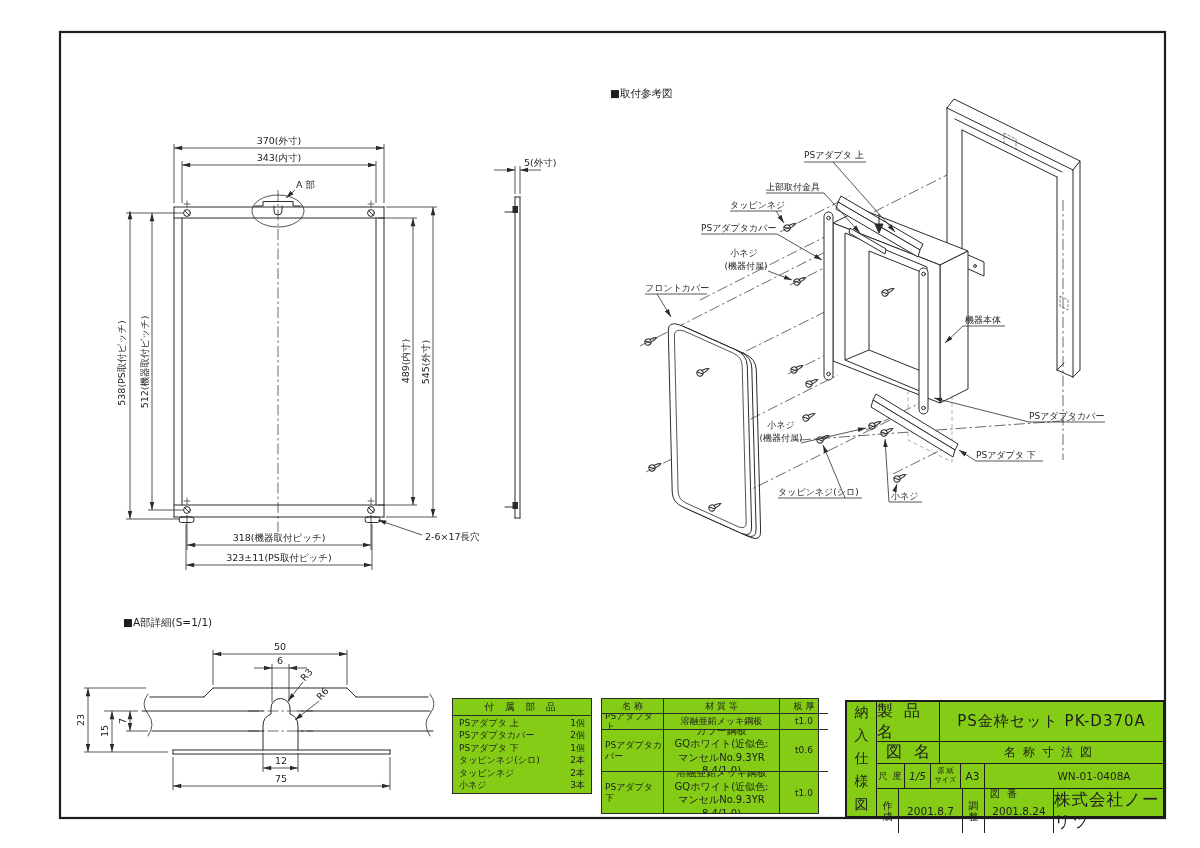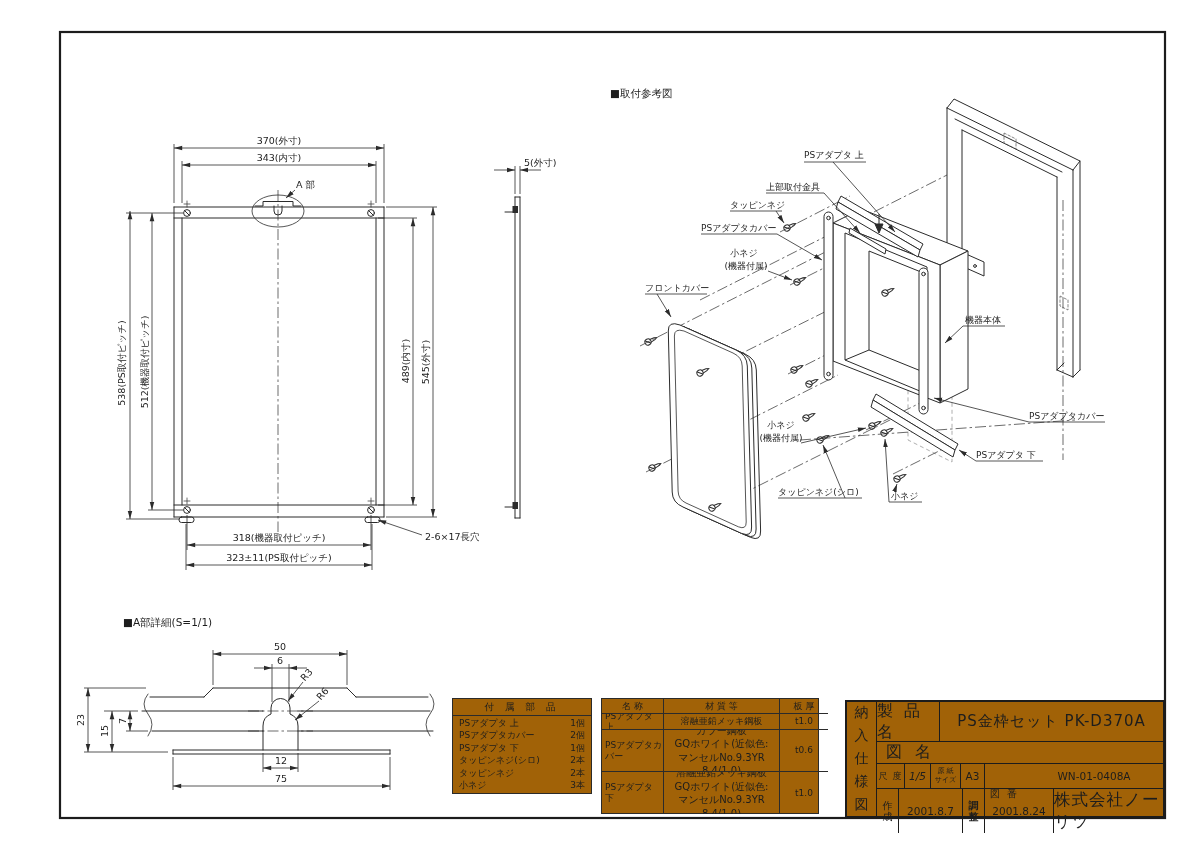--- a/index.html
+++ b/index.html
@@ -9,21 +9,21 @@
   svg .ln{stroke:#2b2b2b;stroke-width:1;fill:none;stroke-linecap:round;}
   svg .lw{stroke:#2b2b2b;stroke-width:1;fill:#fff;}
   svg .dm{stroke:#2b2b2b;stroke-width:.8;fill:none;}
   svg .cl{stroke:#2b2b2b;stroke-width:.7;fill:none;stroke-dasharray:11 3 2.5 3;}
   svg .gh{stroke:#9a9a9a;stroke-width:.8;fill:none;stroke-dasharray:4 3;}
   svg .dsq{stroke:#555;stroke-width:.7;fill:none;stroke-dasharray:2.5 2;}
   svg text{fill:#1d1d1d;}
   svg .t9{font-size:9.5px;}
   svg .t8{font-size:9px;}
   svg .tt{font-size:10.5px;}
-  .blk{position:absolute;box-sizing:border-box;background:#a16207;}
+  .blk{position:absolute;box-sizing:border-box;background:#84cc16;}
   
   #parts{left:452px;top:698px;width:140px;height:96px;border:1px solid #2b2b2b;display:flex;flex-direction:column;}
   #parts .hd{height:16px;border-bottom:1px solid #2b2b2b;display:flex;align-items:center;justify-content:center;font-size:9.5px;letter-spacing:4px;}
   #parts .bd{flex:1;display:flex;flex-direction:column;justify-content:space-around;padding:1px 6px;}
   #parts .row{display:flex;justify-content:space-between;font-size:9px;line-height:1;}
   
   #mat{left:601px;top:698px;width:218px;height:116px;border:1px solid #2b2b2b;display:grid;
        grid-template-columns:62px 116px 48px;grid-template-rows:15px 16px 42px 42px;}
   #mat>div{border-right:1px solid #2b2b2b;border-bottom:1px solid #2b2b2b;display:flex;align-items:center;justify-content:center;text-align:center;font-size:9px;line-height:1.2;overflow:hidden;}
   #mat>div:nth-child(3n){border-right:none;}
@@ -375,36 +375,37 @@
   <div class="main">
     <div class="r r1">
       <div class="c lab" style="width:63px;">製 品 名</div>
       <div class="c pv" style="flex:1;">PS金枠セット PK-D370A</div>
     </div>
     <div class="r r2">
       <div class="c lab jlab" style="width:63px;">
         <span>図</span>
         <span>名</span>
       </div>
+      <div class="c dv" style="flex:1;">名称寸法図</div>
     </div>
     <div class="r r3">
       <div class="c lab" style="width:28px;letter-spacing:1px;font-size:9px;">尺 度</div>
       <div class="c dt" style="width:26px;font-style:italic;">1/5</div>
       <div class="c two" style="width:30px;">原 紙
 サイズ</div>
       <div class="c dt" style="width:24px;">A3</div>
       <div class="c lab" style="width:40px;letter-spacing:2px;font-size:10px;margin-top:30px;">図 番</div>
       <div class="c dt" style="flex:1;">WN-01-0408A</div>
     </div>
     <div class="r r4">
       <div class="c" style="width:22px;">
             <span class="vert">作成</span>
           </div>
       <div class="c dt" style="width:64px;">2001.8.7</div>
-      <div class="c" style="width:22px;font-weight:bold;">
+      <div class="c" style="width:22px;">
             <span class="vert">調整</span>
           </div>
       <div class="c dt" style="width:69px;">2001.8.24</div>
       <div class="c co" style="flex:1;">株式会社ノーリツ</div>
     </div>
   </div>
 </div>
 
 </div>
 

